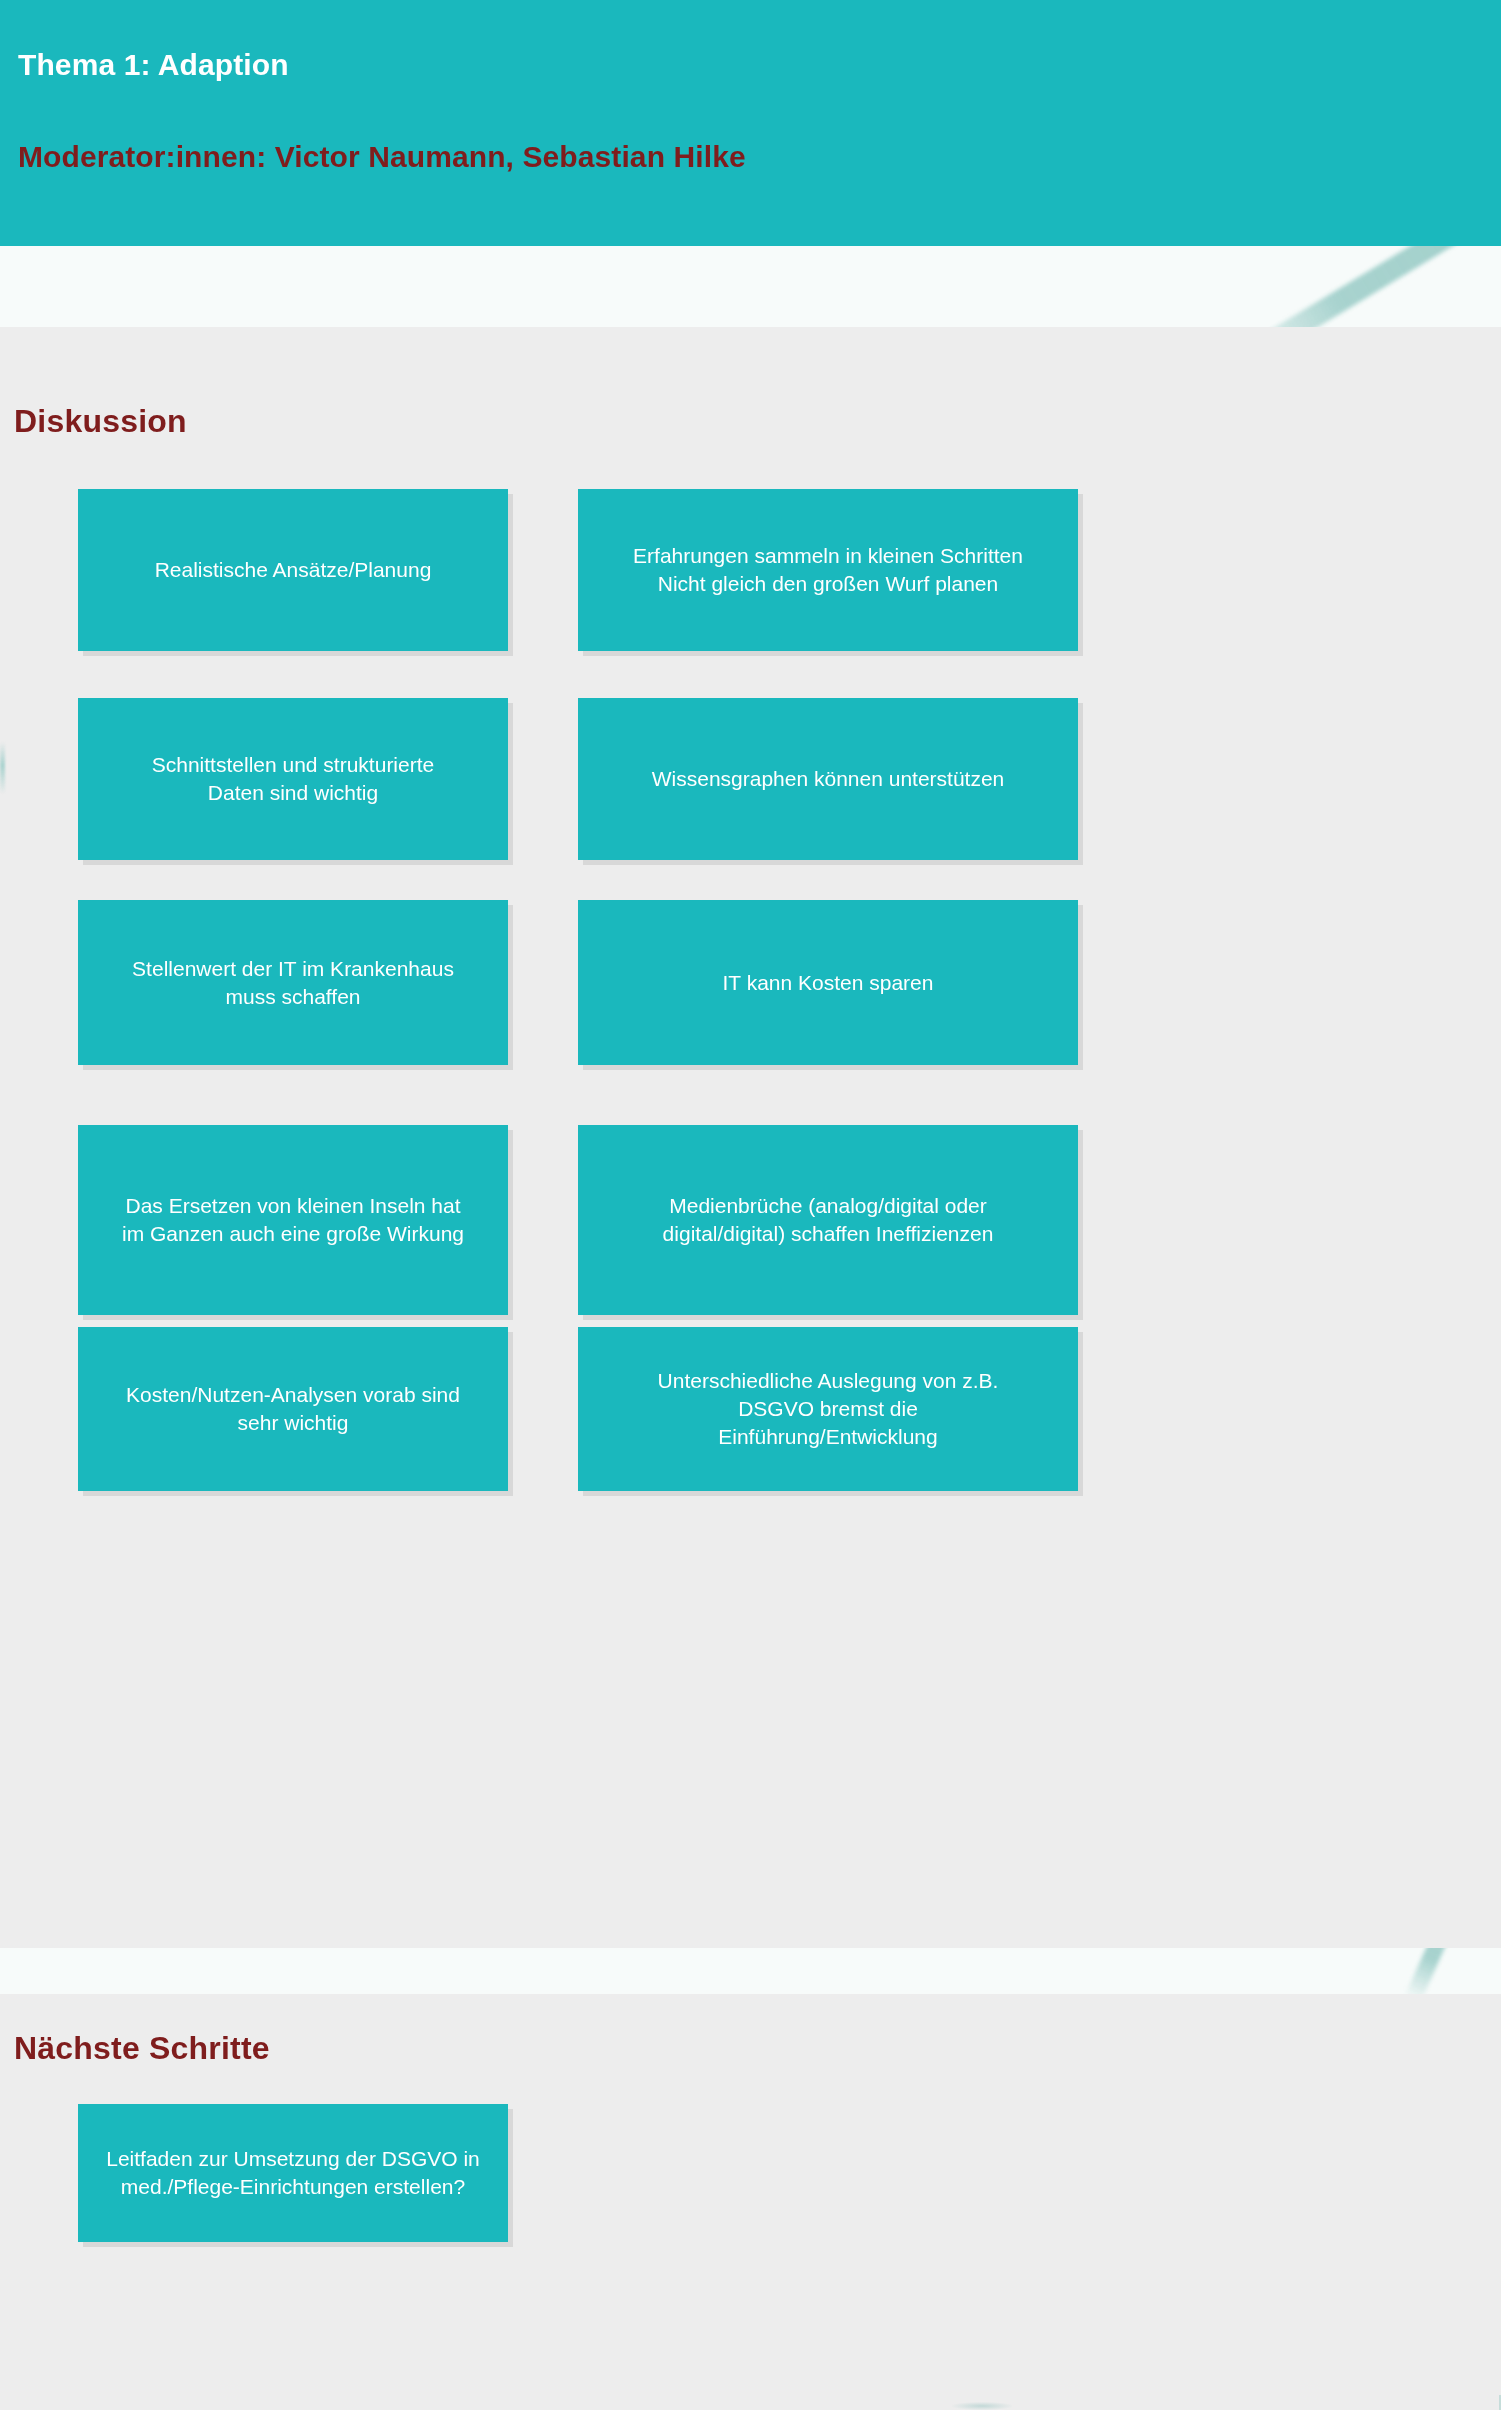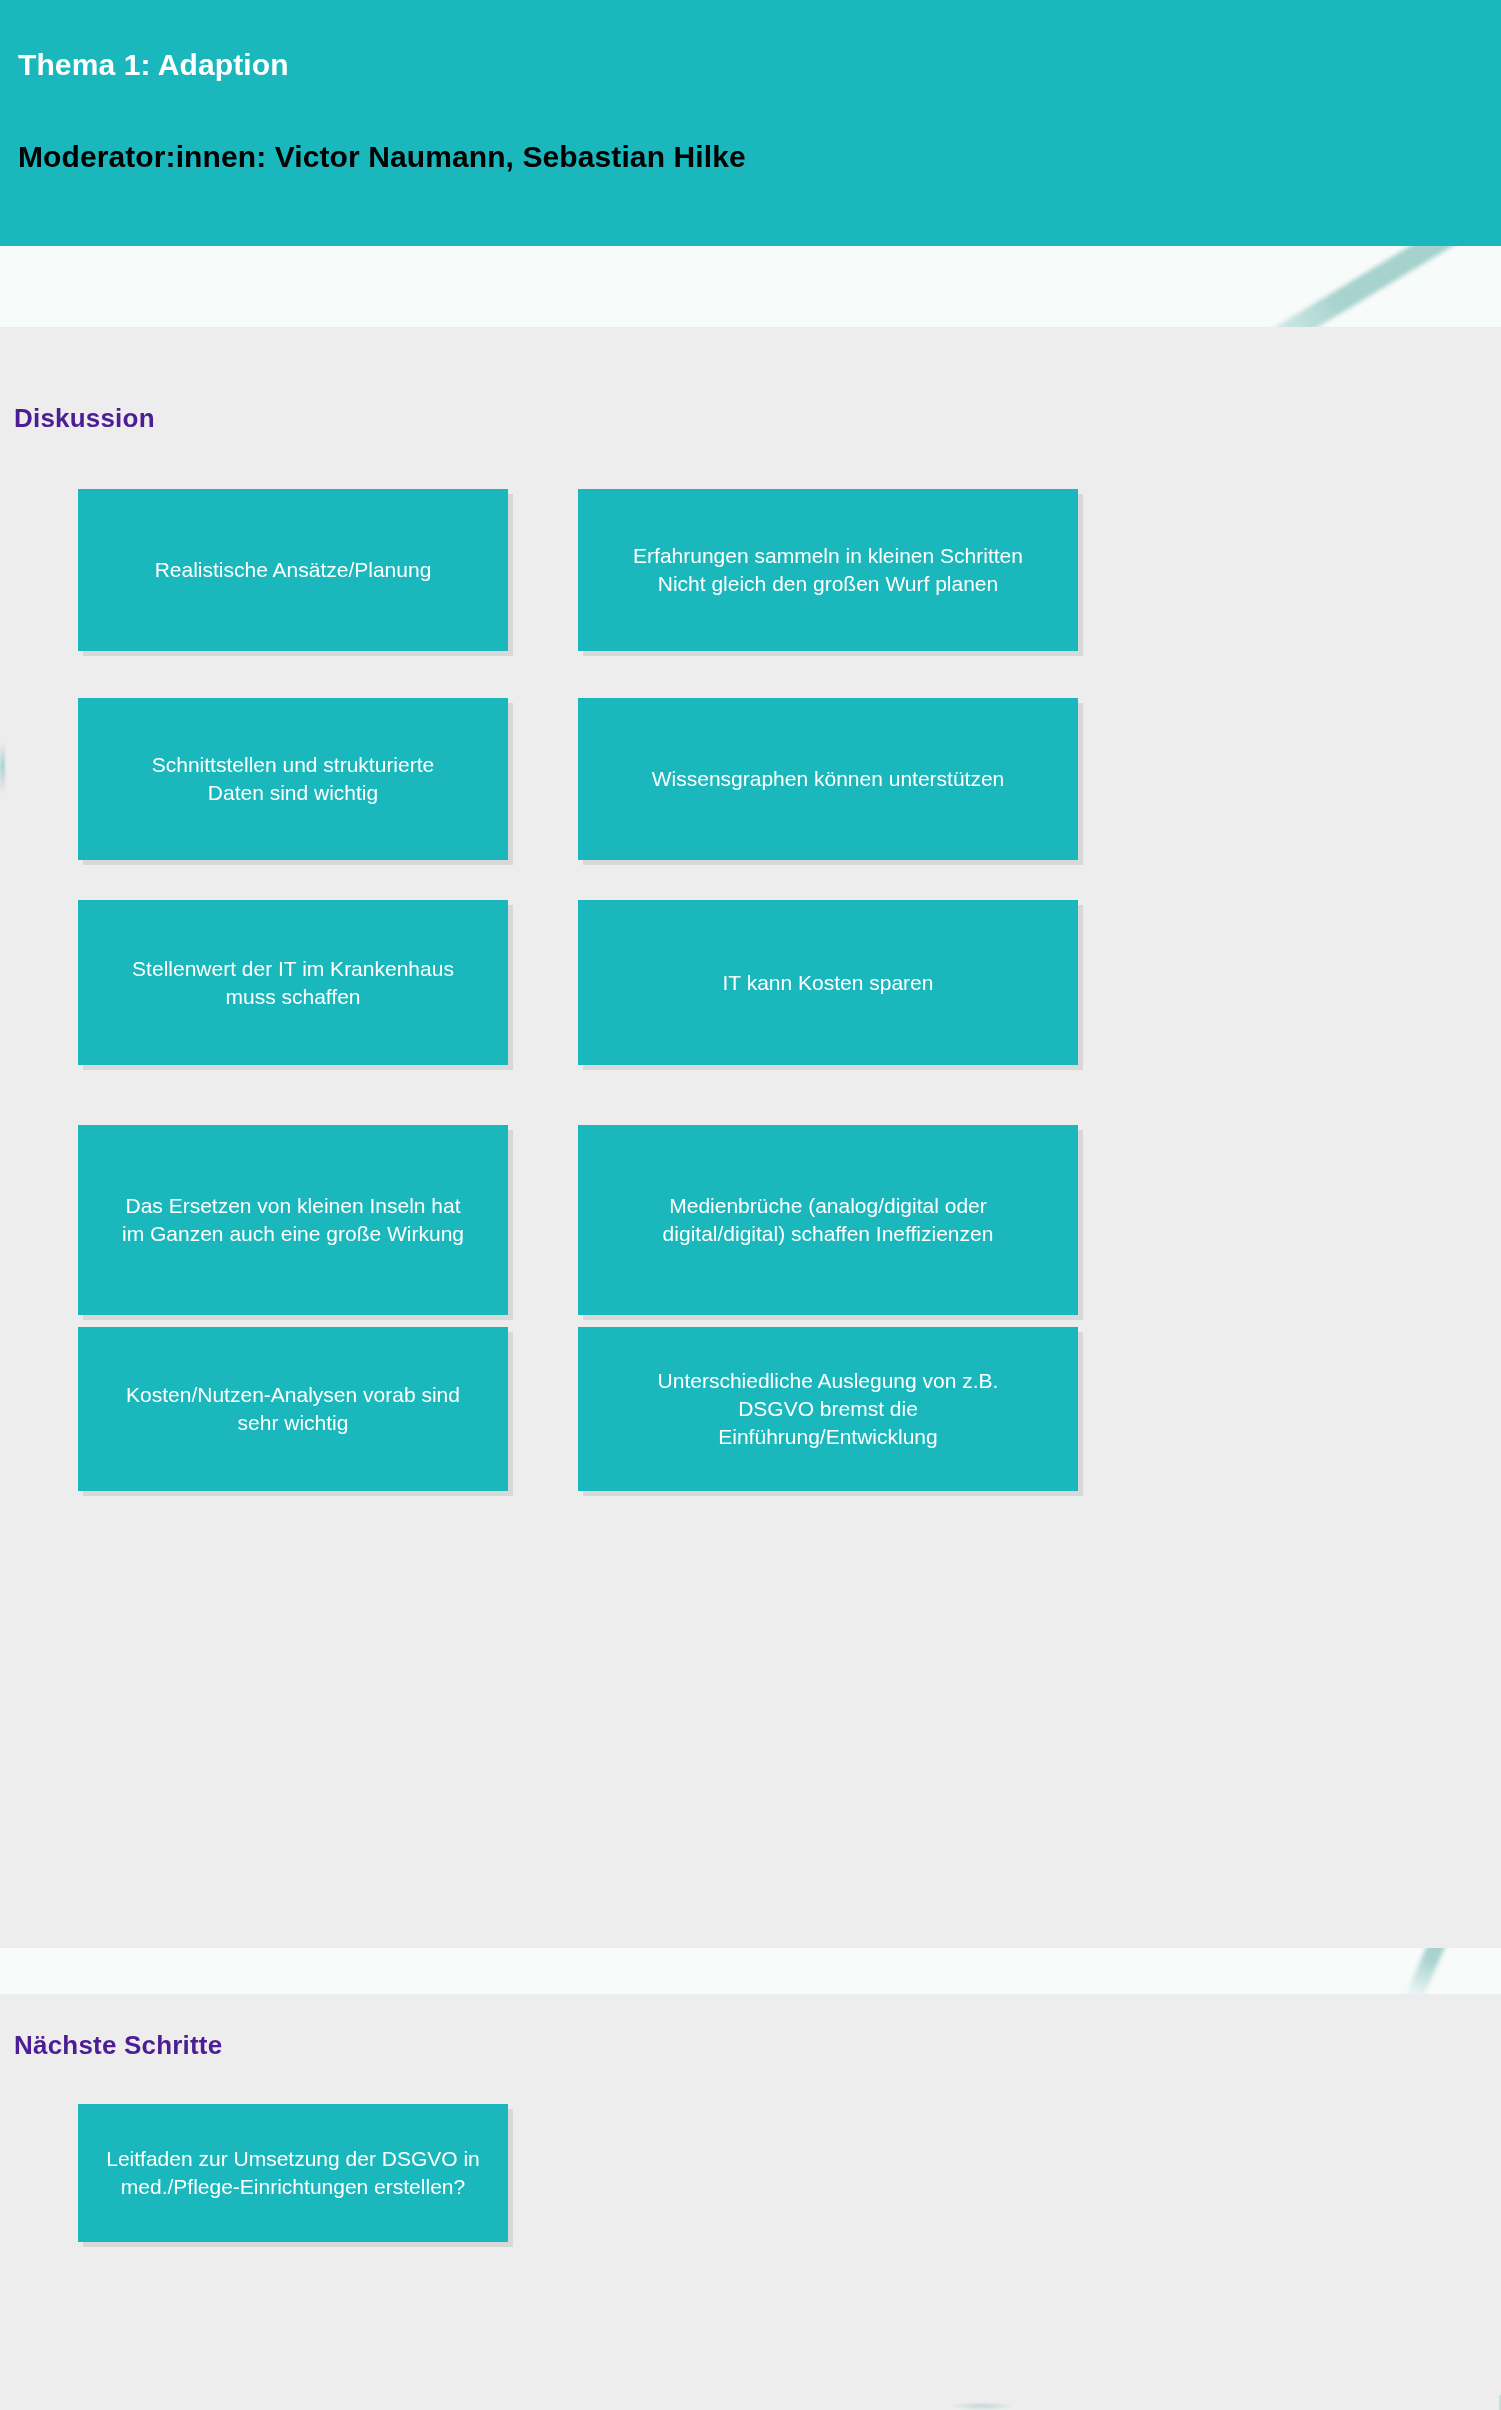--- a/index.html
+++ b/index.html
@@ -37,21 +37,21 @@
     color: #ffffff;
     letter-spacing: 0.1px;
     white-space: nowrap;
   }
   .header-subtitle {
     position: absolute;
     left: 18px;
     top: 140px;
     font-size: 30px;
     font-weight: bold;
-    color: #000000;
+    color: #7f1d1d;
     letter-spacing: 0.1px;
     white-space: nowrap;
   }
 
   
   .divider-strip {
     position: absolute;
     left: 0;
     width: 1501px;
     background: #f7fbfa;
@@ -117,23 +117,23 @@
     left: 0;
     width: 1501px;
     background: #ededed;
   }
   .section-discussion { top: 327px; height: 1621px; }
   .section-next       { top: 1994px; height: 420px; }
 
   .section-heading {
     position: absolute;
     left: 14px;
-    font-size: 26px;
+    font-size: 32px;
     font-weight: bold;
-    color: #4c1d95;
+    color: #7f1d1d;
     letter-spacing: 0.2px;
     white-space: nowrap;
   }
   .section-discussion .section-heading { top: 76px; }
   .section-next .section-heading { top: 36px; }
 
   
   .card-grid {
     position: absolute;
     left: 0;

